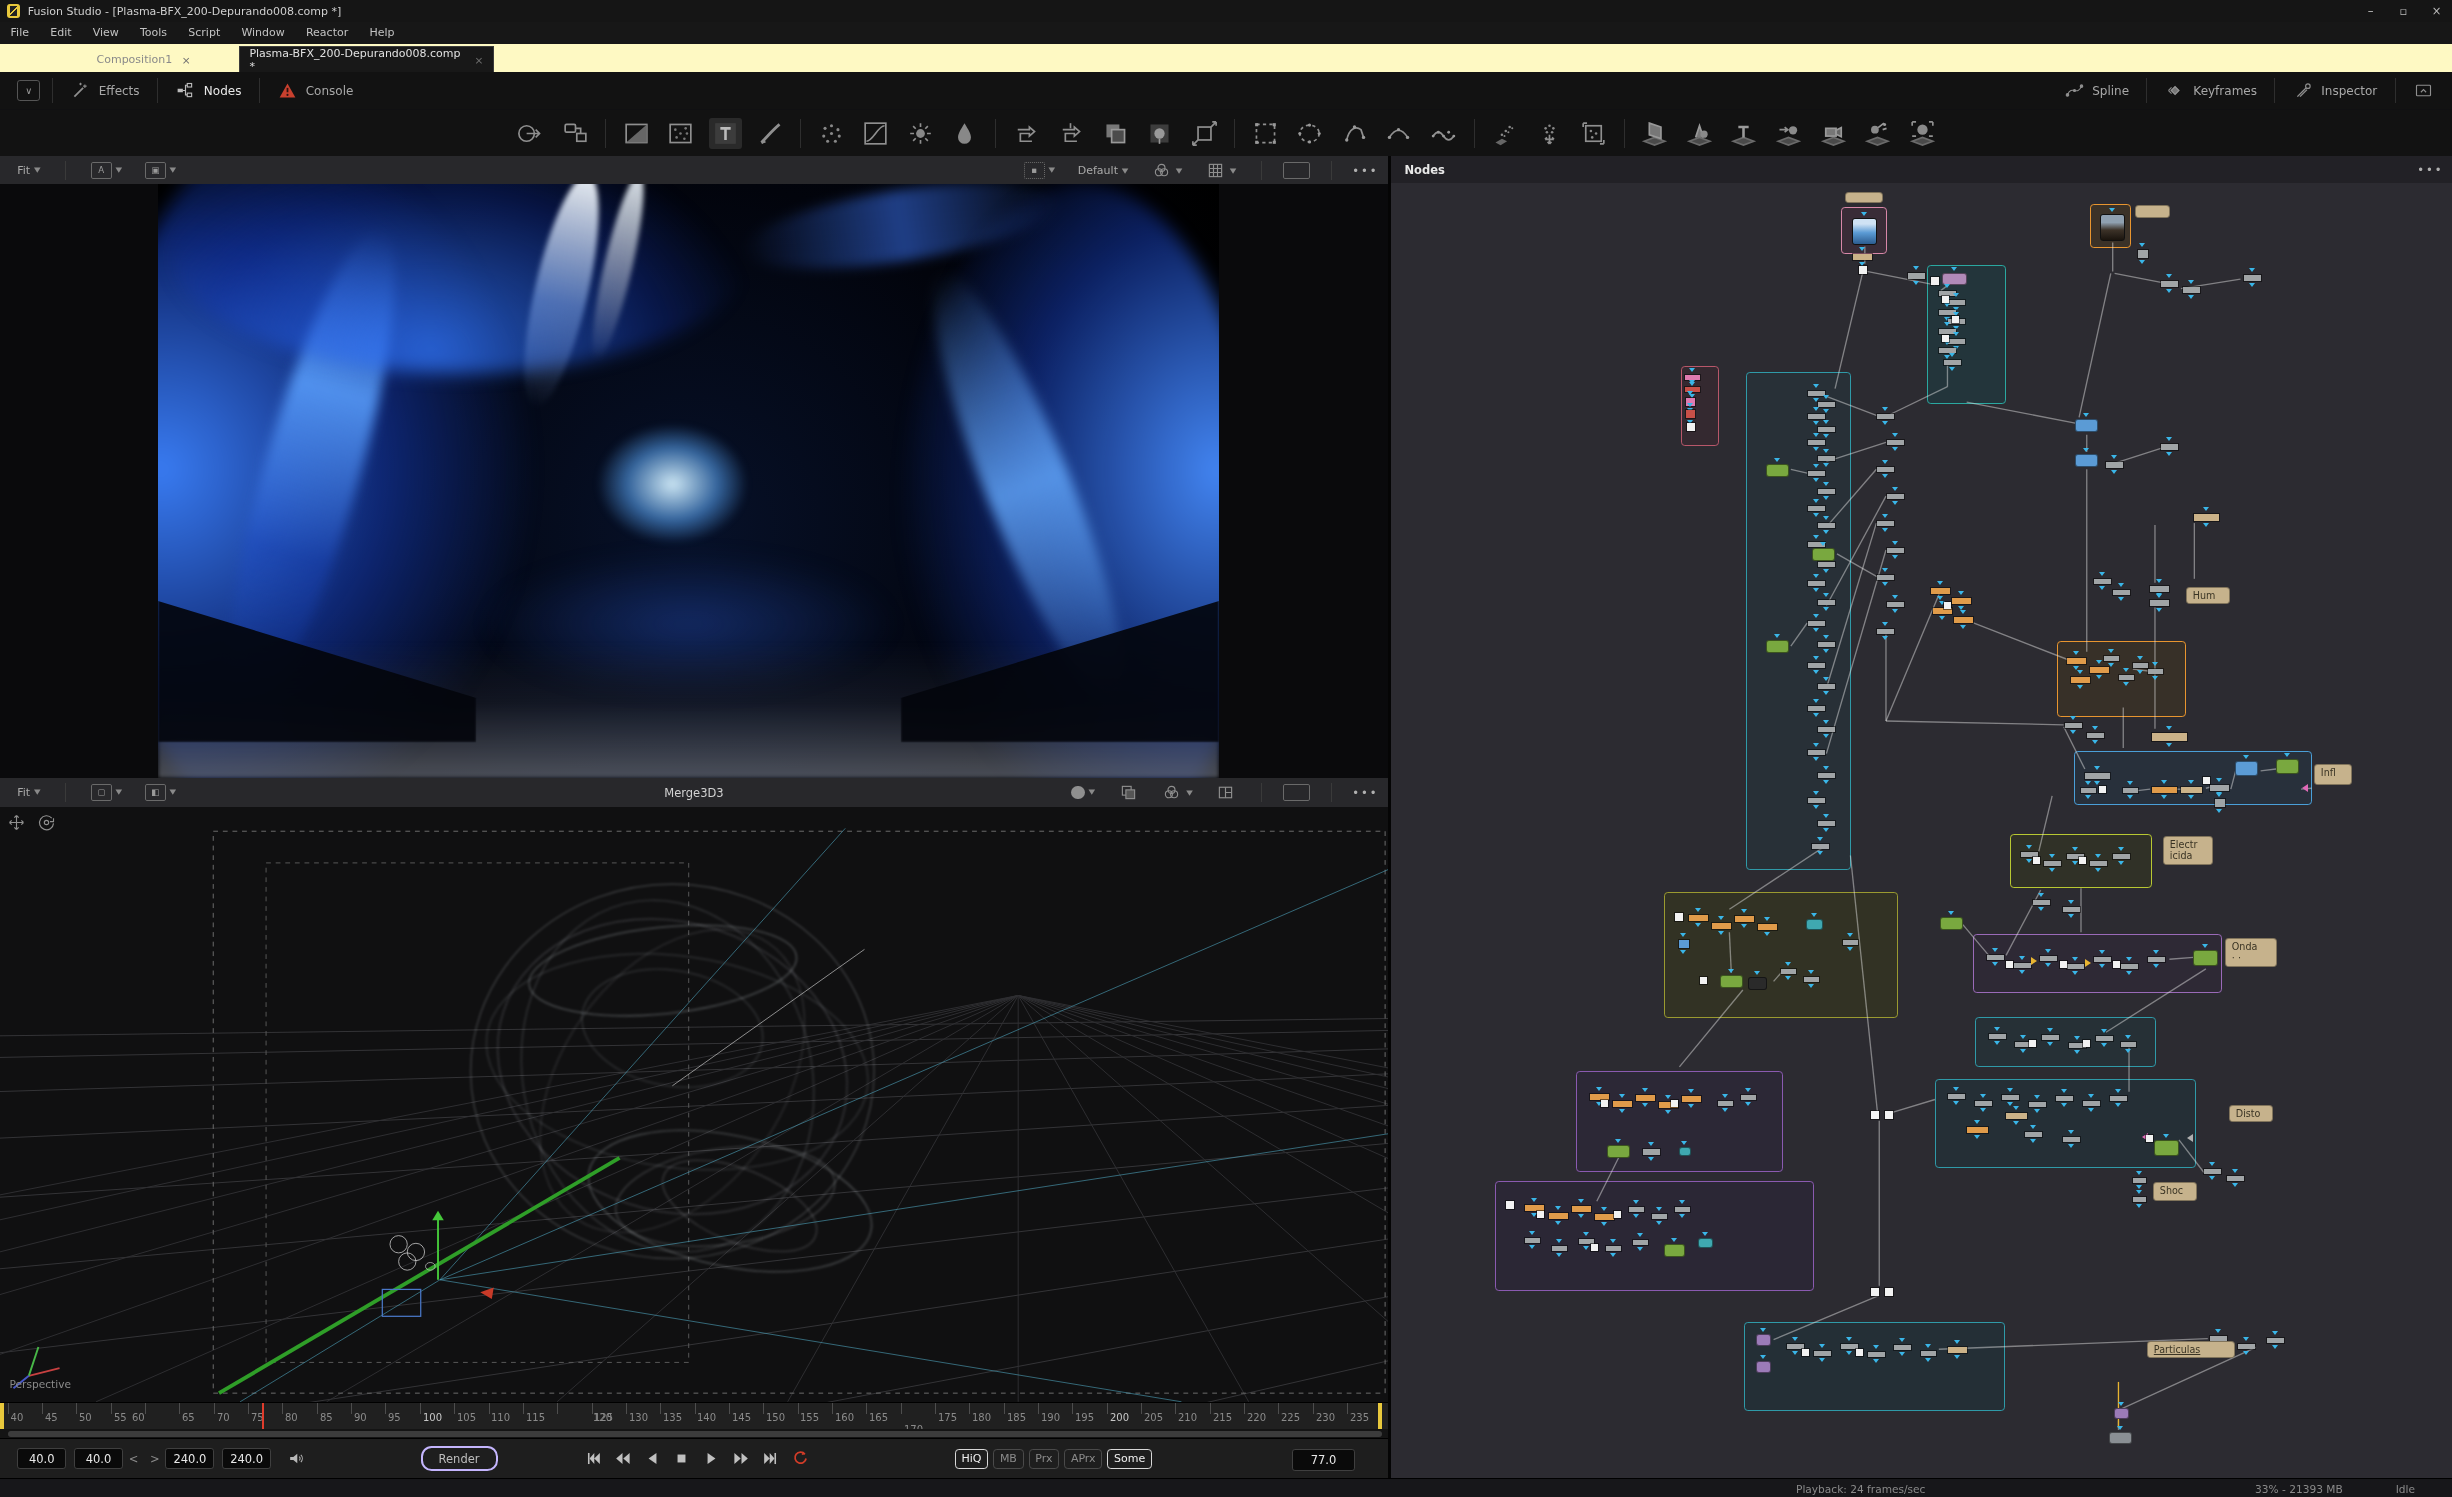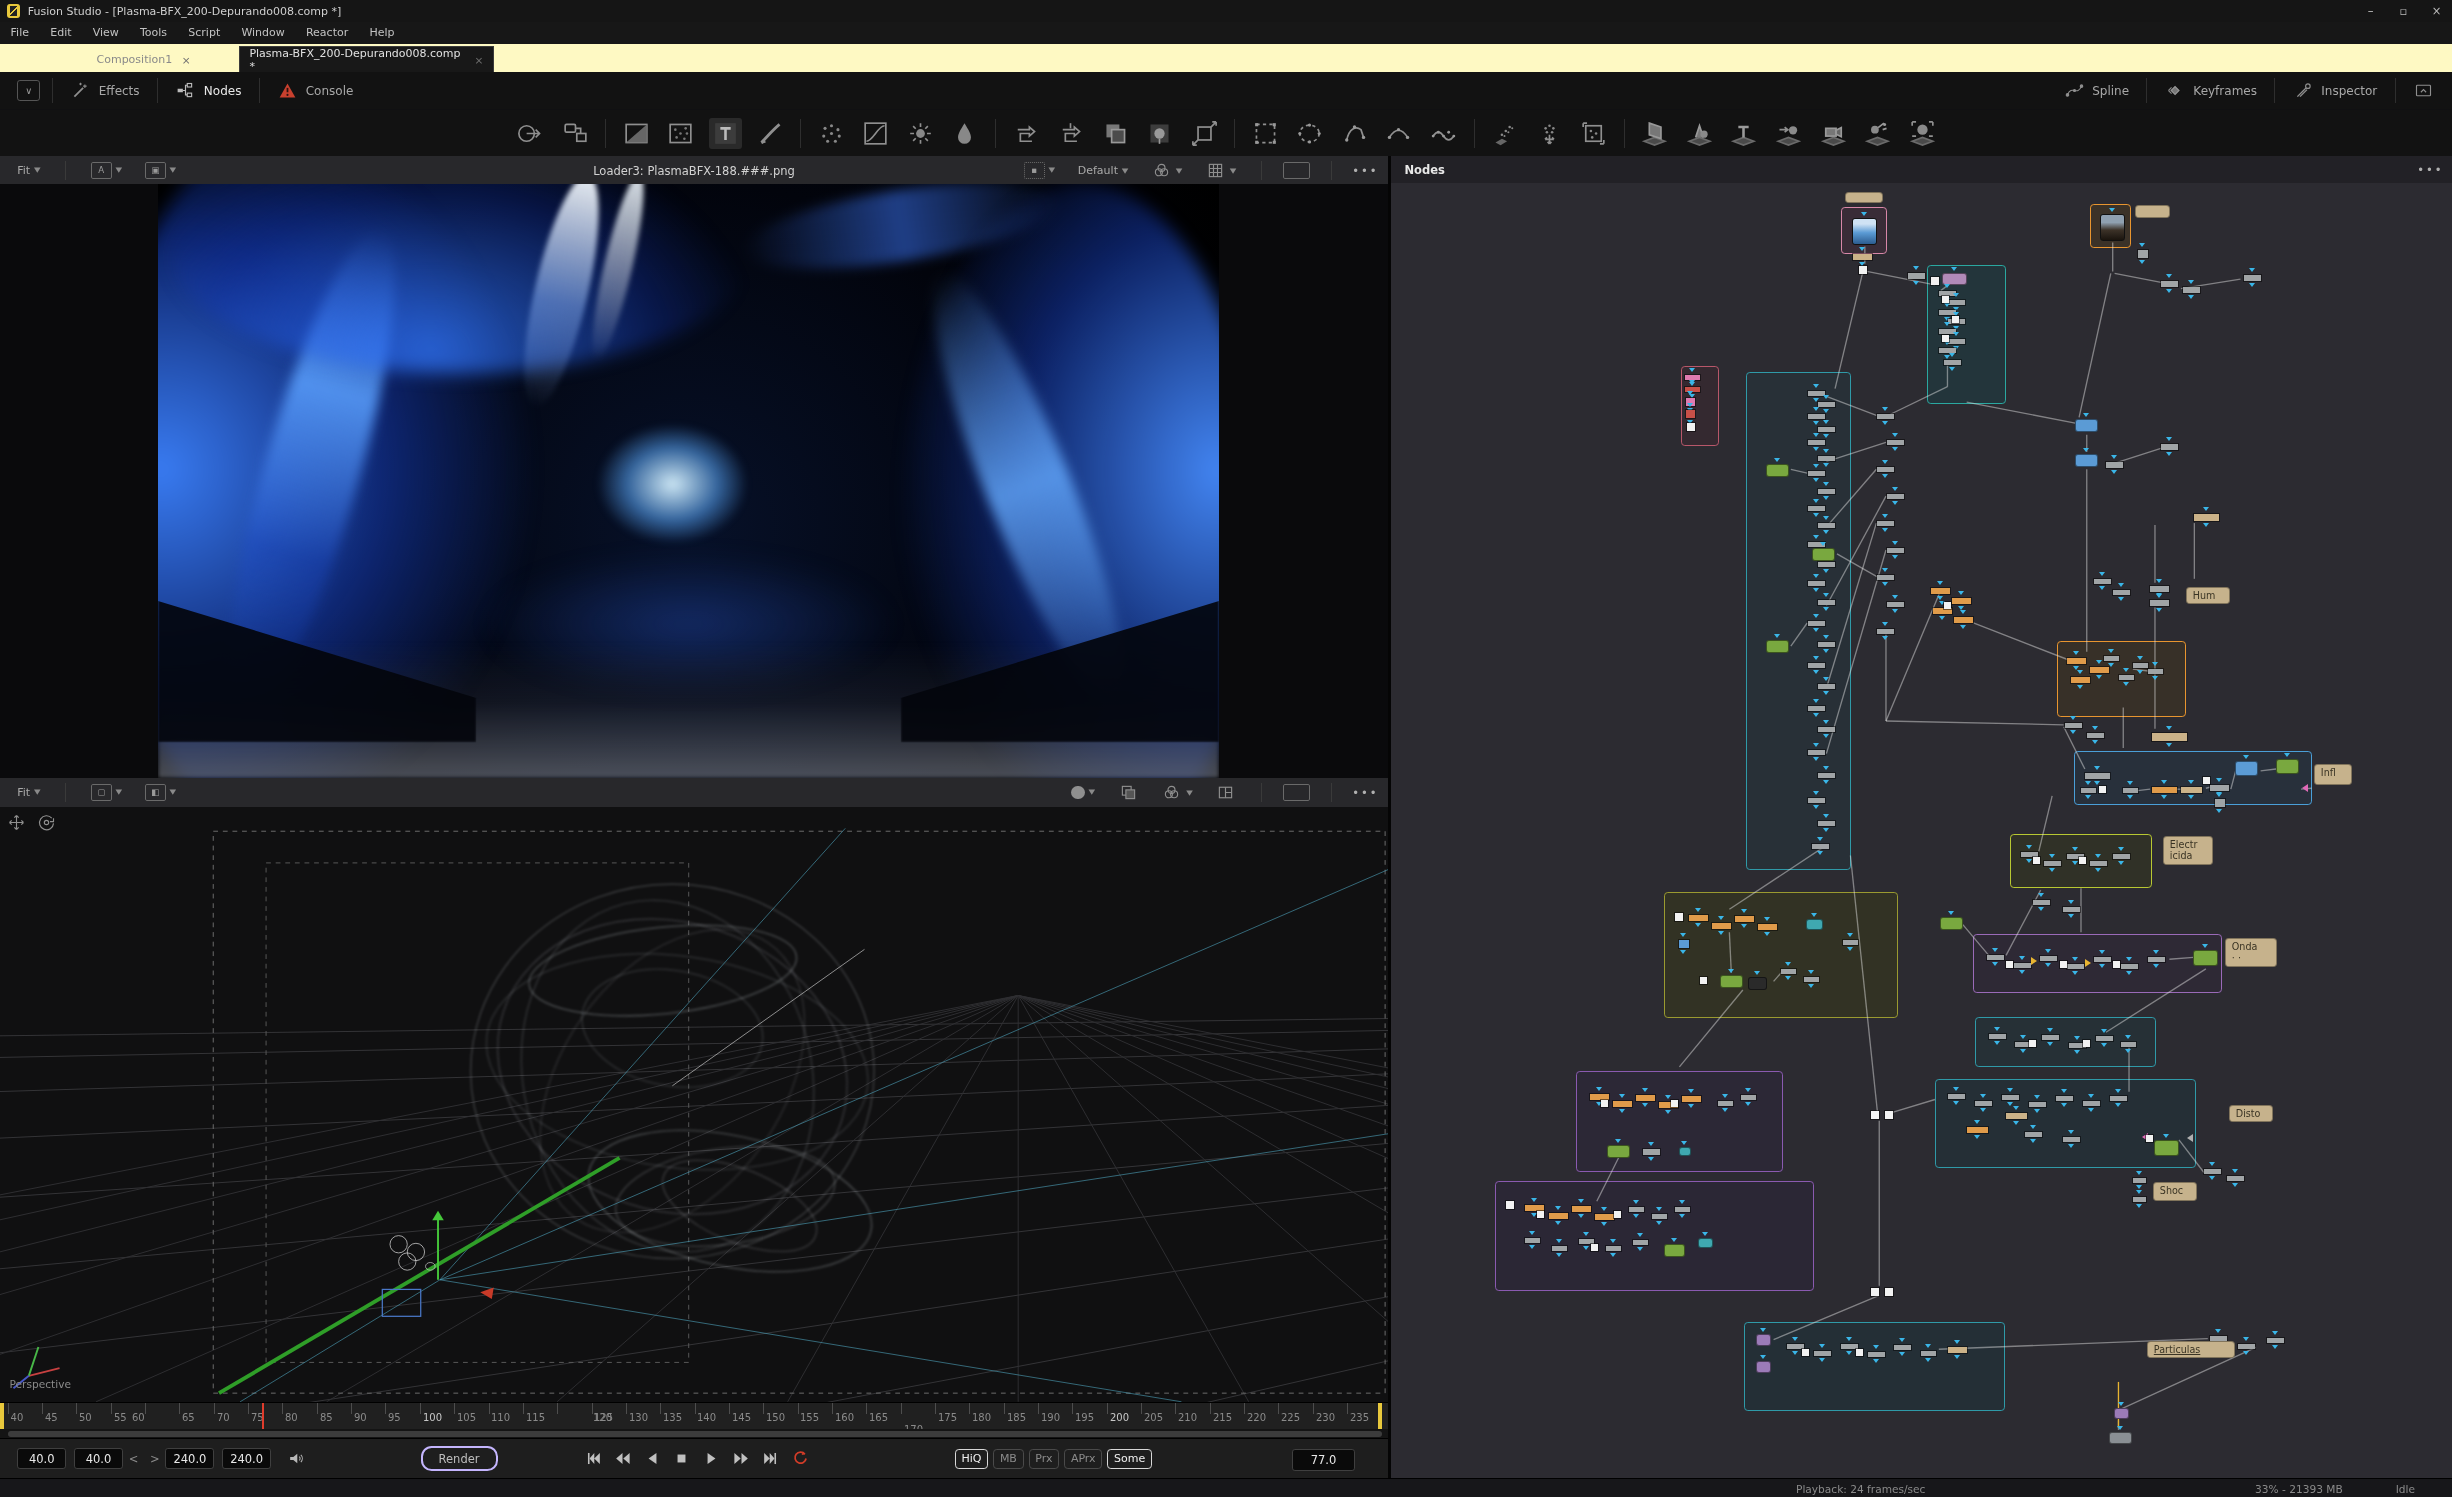--- a/index.html
+++ b/index.html
@@ -471,21 +471,20 @@
     <div class="irow-icon">
       <svg width="100%" height="100%" viewBox="0 0 24 24" fill="none" stroke="#8f8f8f" stroke-width="1.3">
         <path d="M4 18 l8 -3 8 3 -8 3 z" fill="#4a4a4a" stroke="#6a6a6a"></path>
         <circle cx="12" cy="9" r="4" fill="#8a8a8a" stroke="none"></circle>
         <path d="M4 3h3 M4 3v3 M20 3h-3 M20 3v3 M4 14h3 M20 14h-3"></path>
       </svg>
     </div>
   </div>
 
 <div class="abs vheader" id="vp1-header">
-  <div class="vh-title">Loader3: PlasmaBFX-188.###.png</div>
   <div class="vh-left" style="margin-left:13.4px;">
     <div class="vbtn">
         <span>Fit</span>
         <span class="chev">▼</span>
       </div>
     <div class="vsep"></div>
     <div class="vbtn">
         <span class="sq-btn">A</span>
         <span class="chev">▼</span>
       </div>
@@ -540,20 +539,21 @@
       <div class="pl pl7"></div>
     <div class="pl pl9"></div>
       <div class="pl pl8"></div>
       <div class="pl pl10"></div>
       <div class="pl pl11"></div>
       <div class="pl pl12"></div>
   </div>
 </div>
 
 <div class="abs vheader" id="vp2-header">
+  <div class="vh-title">Merge3D3</div>
   <div class="vh-left" style="margin-left:13.4px;">
     <div class="vbtn">
         <span>Fit</span>
         <span class="chev">▼</span>
       </div>
     <div class="vsep"></div>
     <div class="vbtn">
         <span class="sq-btn">▢</span>
         <span class="chev">▼</span>
       </div>

